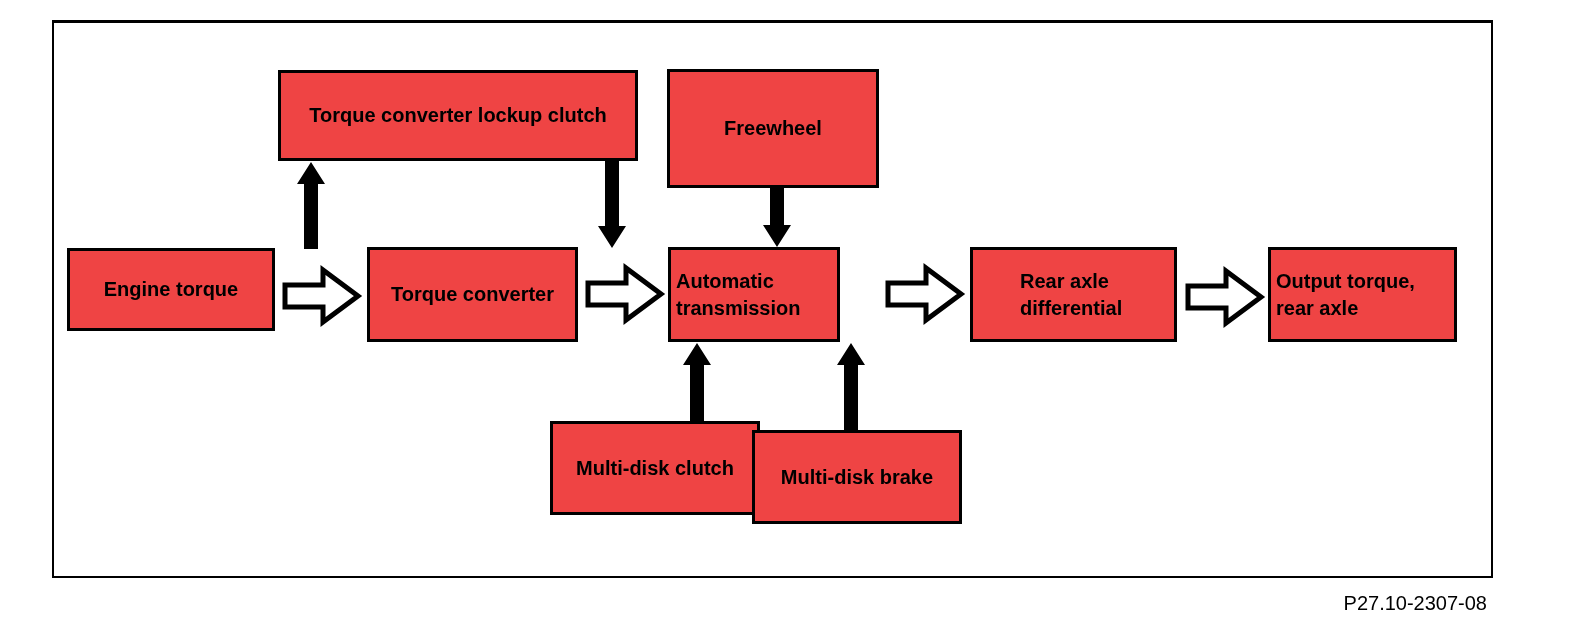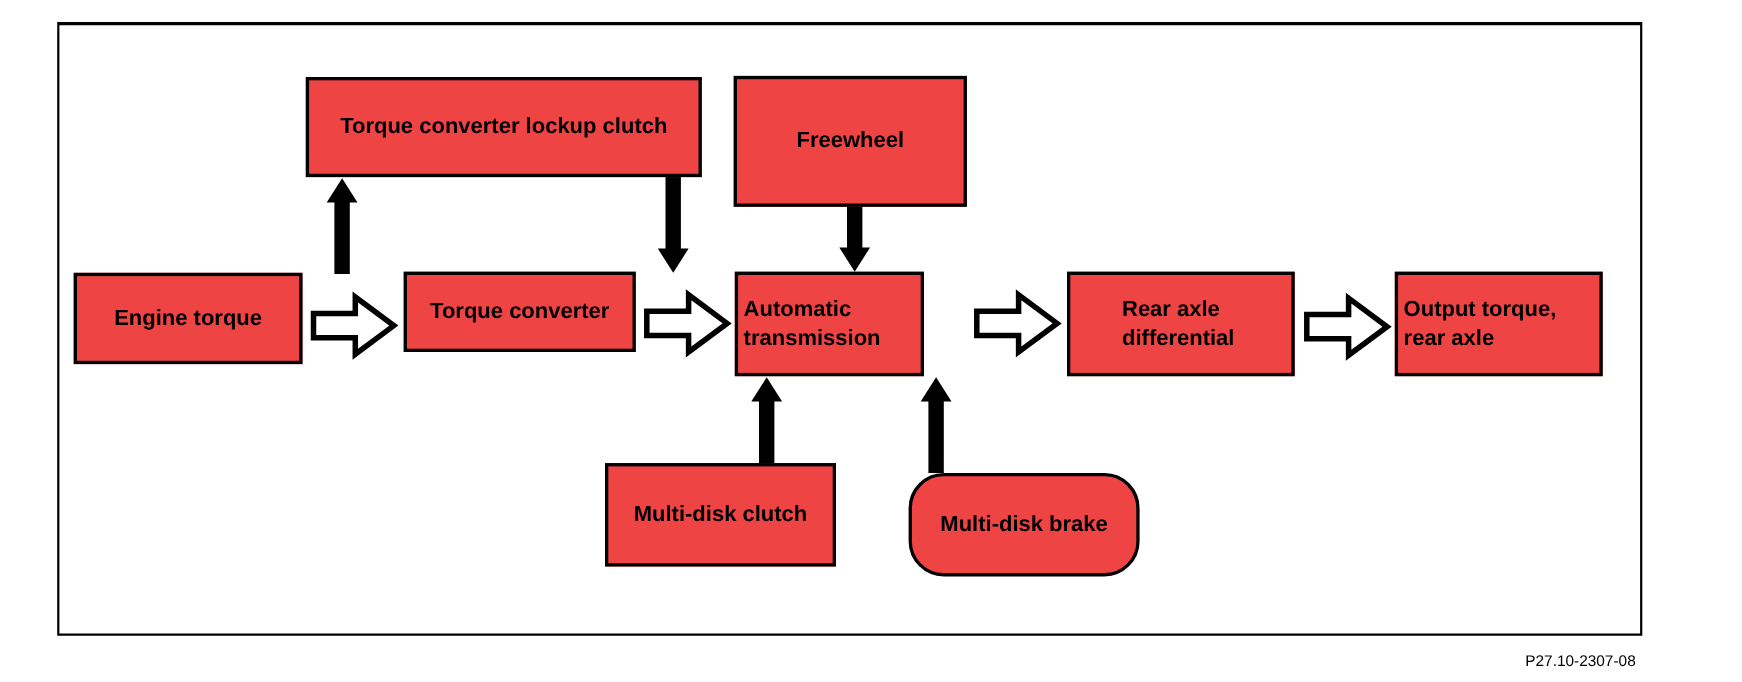--- a/index.html
+++ b/index.html
@@ -42,39 +42,39 @@
     justify-content: center;
     text-align: left;
     font-weight: bold;
     font-size: 20px;
     line-height: 1.35;
     padding: 2px 5px;
     letter-spacing: 0px;
   }
   
   .n-engine      { left: 13px;   top: 225px; width: 208px; height: 83px; }
-  .n-converter   { left: 313px;  top: 224px; width: 211px; height: 73px; }
+  .n-converter   { left: 313px;  top: 224px; width: 211px; height: 95px; }
   .n-trans       { left: 614px;  top: 224px; width: 172px; height: 95px; }
   .n-diff        { left: 916px;  top: 224px; width: 207px; height: 95px; padding-left: 47px; }
   .n-output      { left: 1214px; top: 224px; width: 189px; height: 95px; }
   
   .n-lockup      { left: 224px;  top: 47px;  width: 360px; height: 91px; }
   .n-freewheel   { left: 613px;  top: 46px;  width: 212px; height: 119px; }
   
   .n-clutch      { left: 496px;  top: 398px; width: 210px; height: 94px; }
-  .n-brake       { left: 772px;  top: 407px; width: 210px; height: 94px; border-radius: 32px; }
+  .n-brake       { left: 698px;  top: 407px; width: 210px; height: 94px; }
 
   .solid-arrow { fill: #000000; stroke: none; }
   .open-arrow  { fill: #ffffff; stroke: #000000; stroke-width: 5px; stroke-linejoin: miter; }
 
   .caption {
     position: absolute;
     top: 592px;
     right: 97px;
-    font-size: 14px;
+    font-size: 20px;
     font-weight: normal;
     color: #000000;
   }
 </style>
 </head>
 <body>
 
 <div class="canvas">
   <div class="frame">
 

